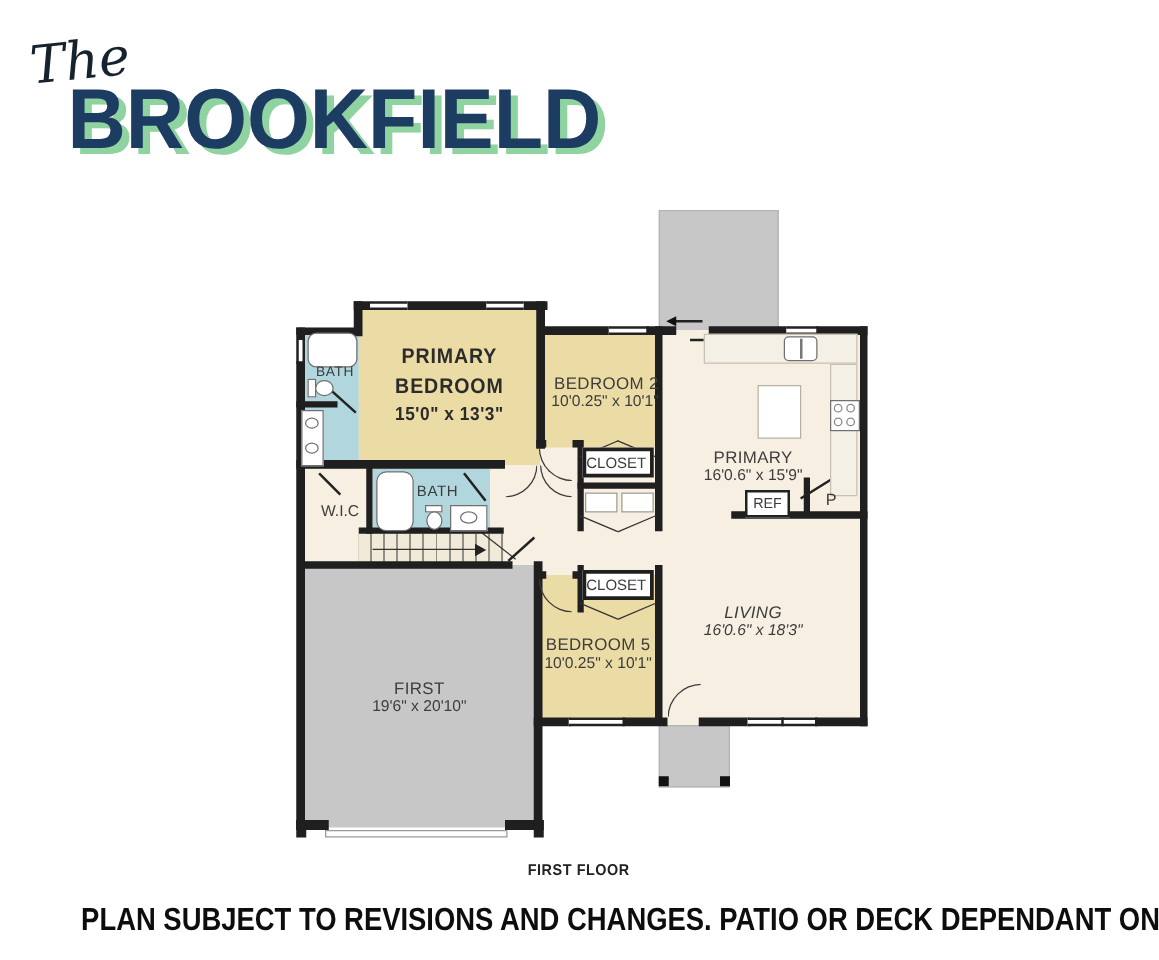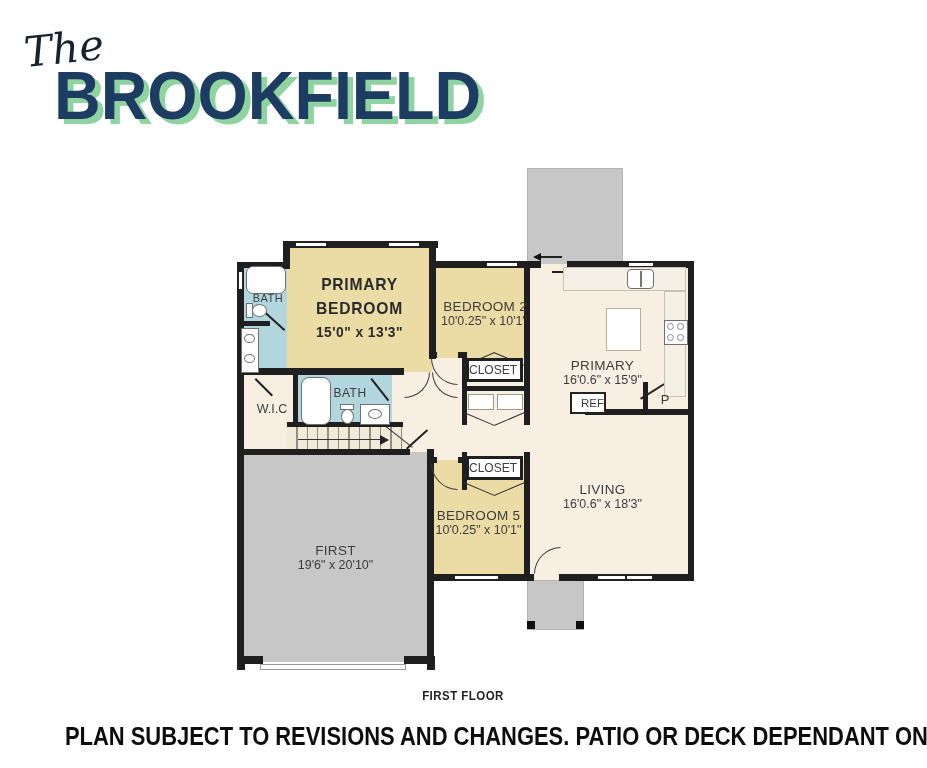--- a/index.html
+++ b/index.html
@@ -185,42 +185,42 @@
     <div class="counter" style="left:563px;top:267px;width:123px;height:24px;"></div>
     <div class="counter" style="left:664px;top:291px;width:22px;height:106px;"></div>
     <div class="fix" style="left:627px;top:269px;width:27px;height:20px;border-radius:4px;"></div>
     <div class="mull" style="left:640px;top:271px;height:16px;width:1.5px;background:#777;"></div>
     <div class="fix" style="left:664px;top:320px;width:24px;height:25px;"></div>
     <div class="dot" style="left:667px;top:323px;"></div>
     <div class="dot" style="left:677px;top:323px;"></div>
     <div class="dot" style="left:667px;top:334px;"></div>
     <div class="dot" style="left:677px;top:334px;"></div>
     <div class="fix" style="left:606px;top:308px;width:35px;height:43px;border-color:#b5b0a0;"></div>
-    <div class="ref-box" style="left:570px;top:392px;width:36px;height:22px;justify-content:flex-end;">
+    <div class="ref-box" style="left:596px;top:392px;width:36px;height:22px;">
       <span>REF</span>
     </div>
 
     <div class="lab primary-lab" style="left:287px;top:273px;width:145px;">
       <div>PRIMARY</div>
       <div>BEDROOM</div>
       <div class="primary-dim">15'0" x 13'3"</div>
     </div>
     <div class="lab" style="left:432px;top:299px;width:95px;text-align:right;">
       <div class="rname">BEDROOM 2</div>
       <div class="rdim">10'0.25" x 10'1"</div>
     </div>
     <div class="lab" style="left:430px;top:508px;width:97px;">
       <div class="rname">BEDROOM 5</div>
       <div class="rdim">10'0.25" x 10'1"</div>
     </div>
     <div class="lab" style="left:530px;top:358px;width:145px;">
       <div class="rname">PRIMARY</div>
       <div class="rdim">16'0.6" x 15'9"</div>
     </div>
-    <div class="lab" style="left:530px;top:482px;width:145px;">
+    <div class="lab" style="left:530px;top:482px;width:145px;font-style:italic;">
       <div class="rname">LIVING</div>
       <div class="rdim">16'0.6" x 18'3"</div>
     </div>
     <div class="lab" style="left:242px;top:543px;width:187px;">
       <div class="rname">FIRST</div>
       <div class="rdim">19'6" x 20'10"</div>
     </div>
     <div class="lab small-lab" style="left:248px;top:292px;width:40px;">BATH</div>
     <div class="lab small-lab" style="left:330px;top:386px;width:40px;font-size:12px;">BATH</div>
     <div class="lab" style="left:248px;top:402px;width:48px;font-size:12.5px;">W.I.C</div>

